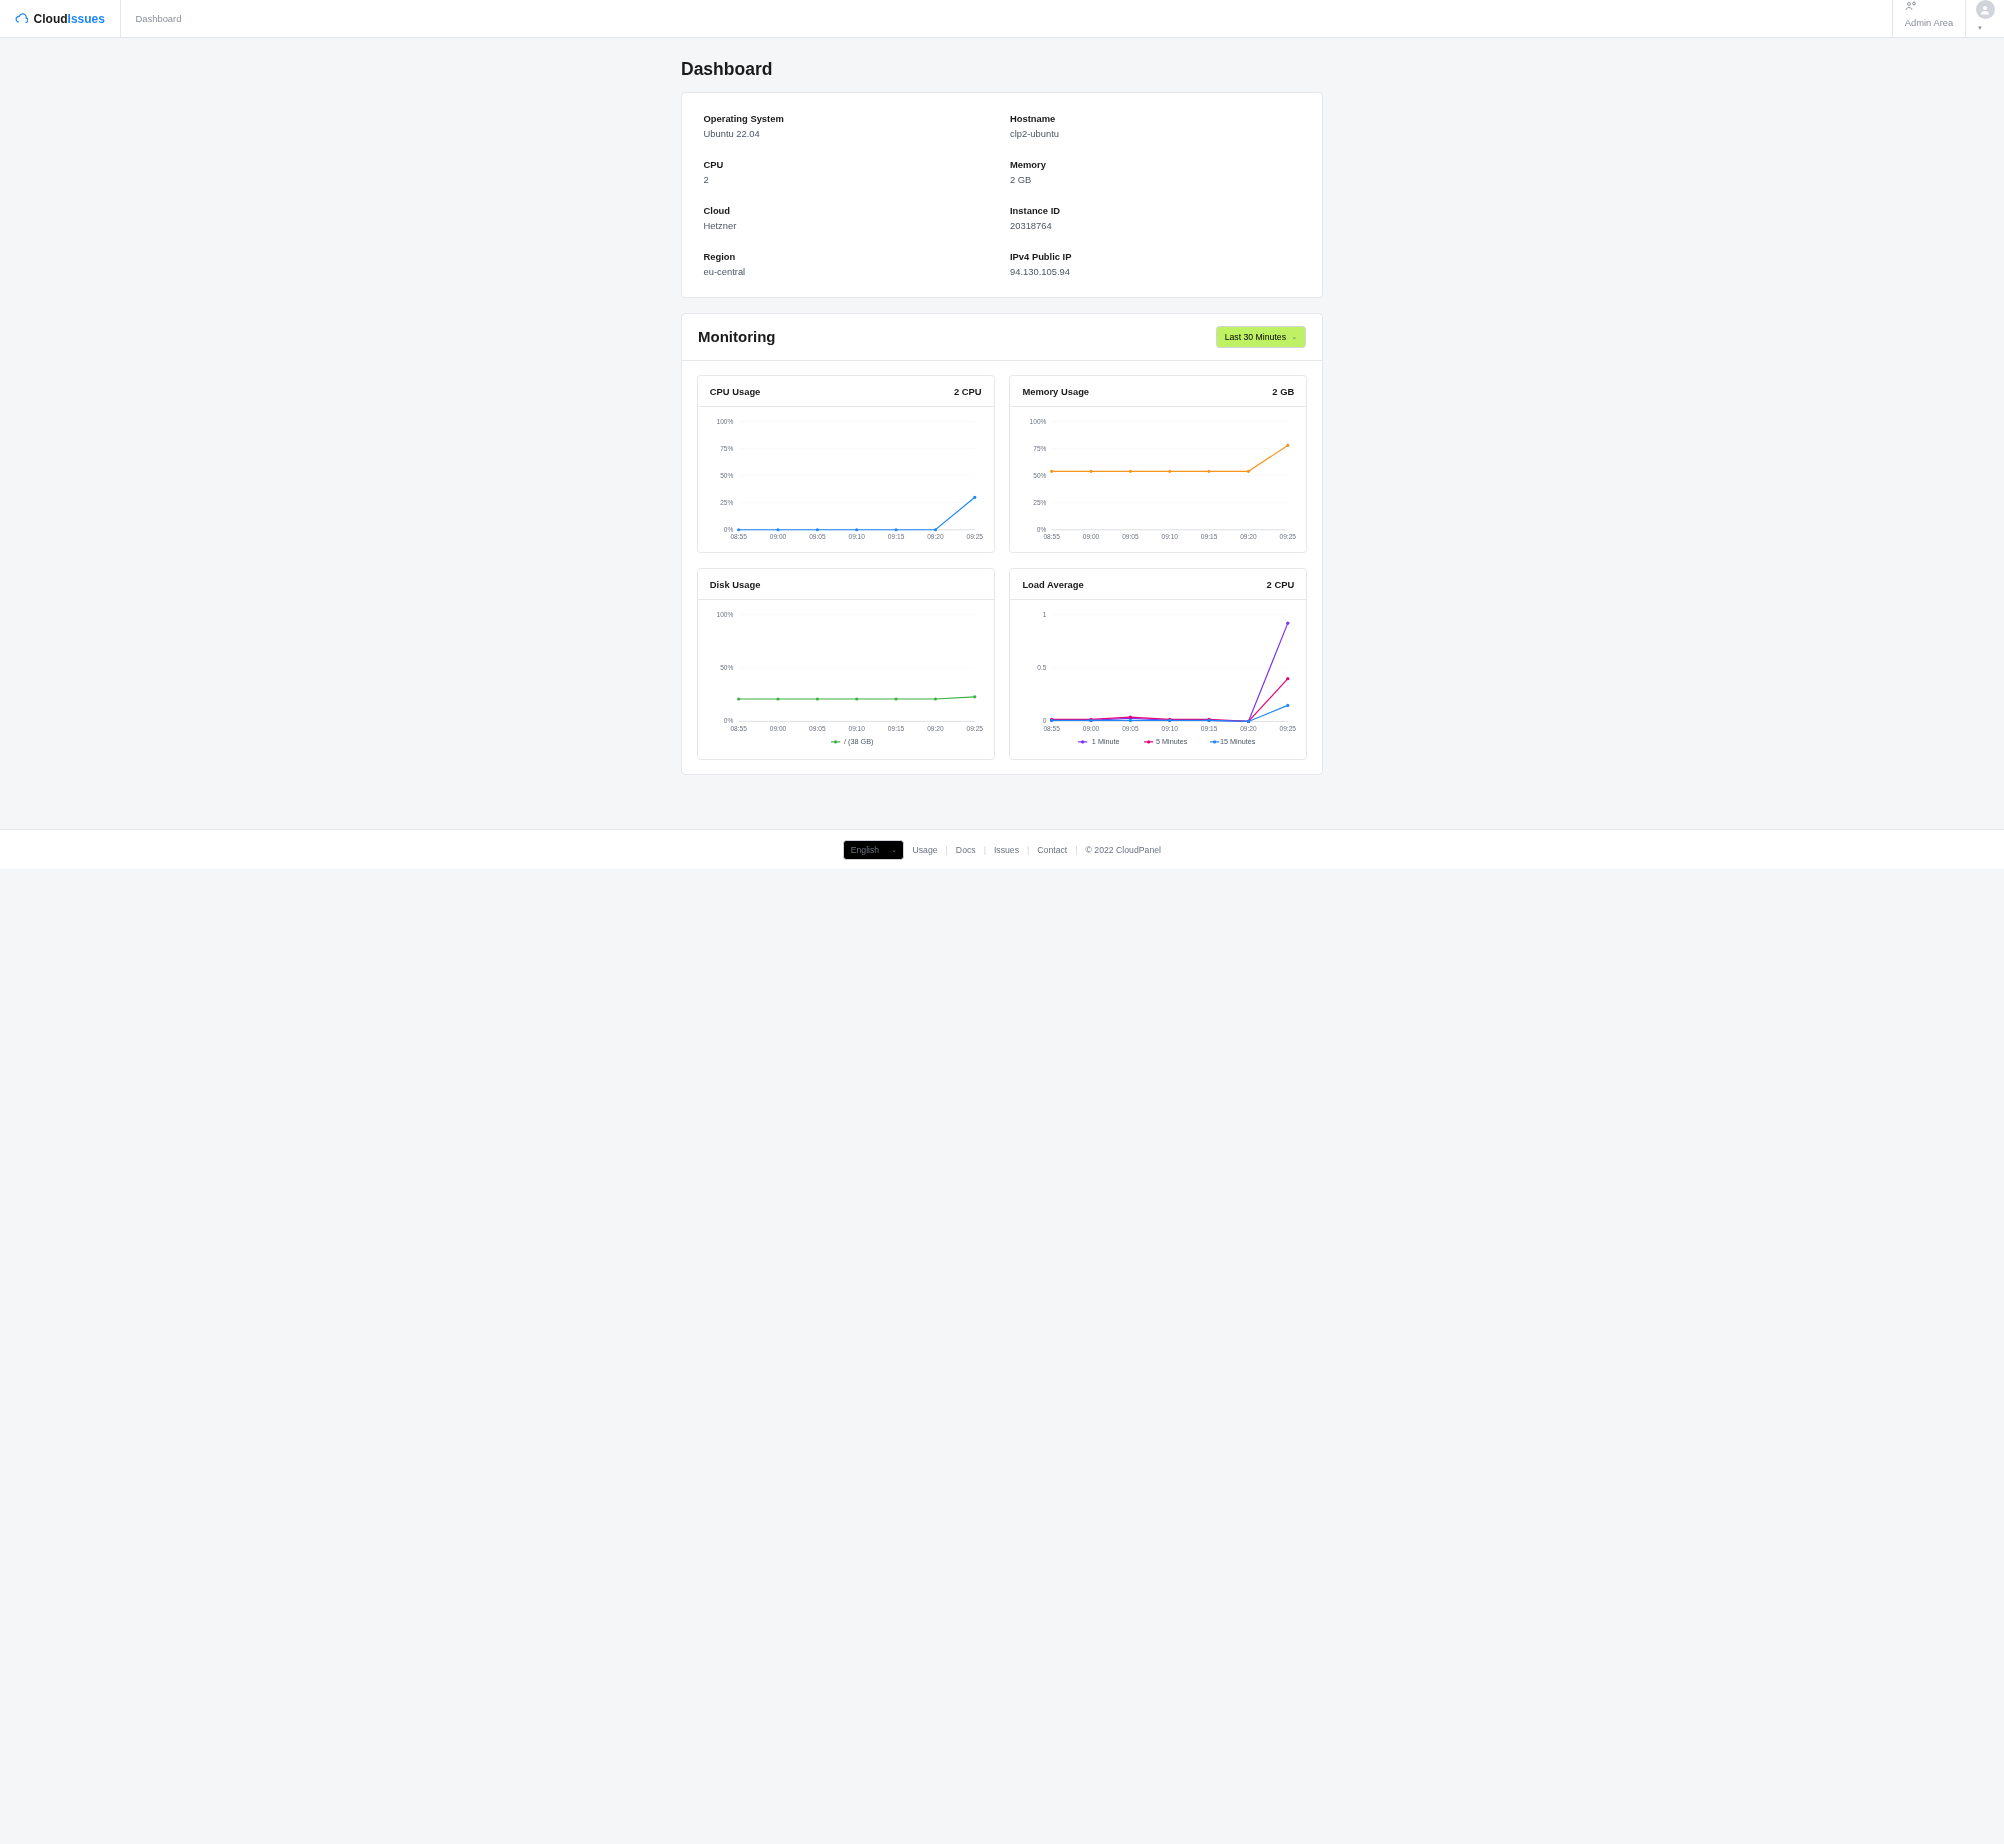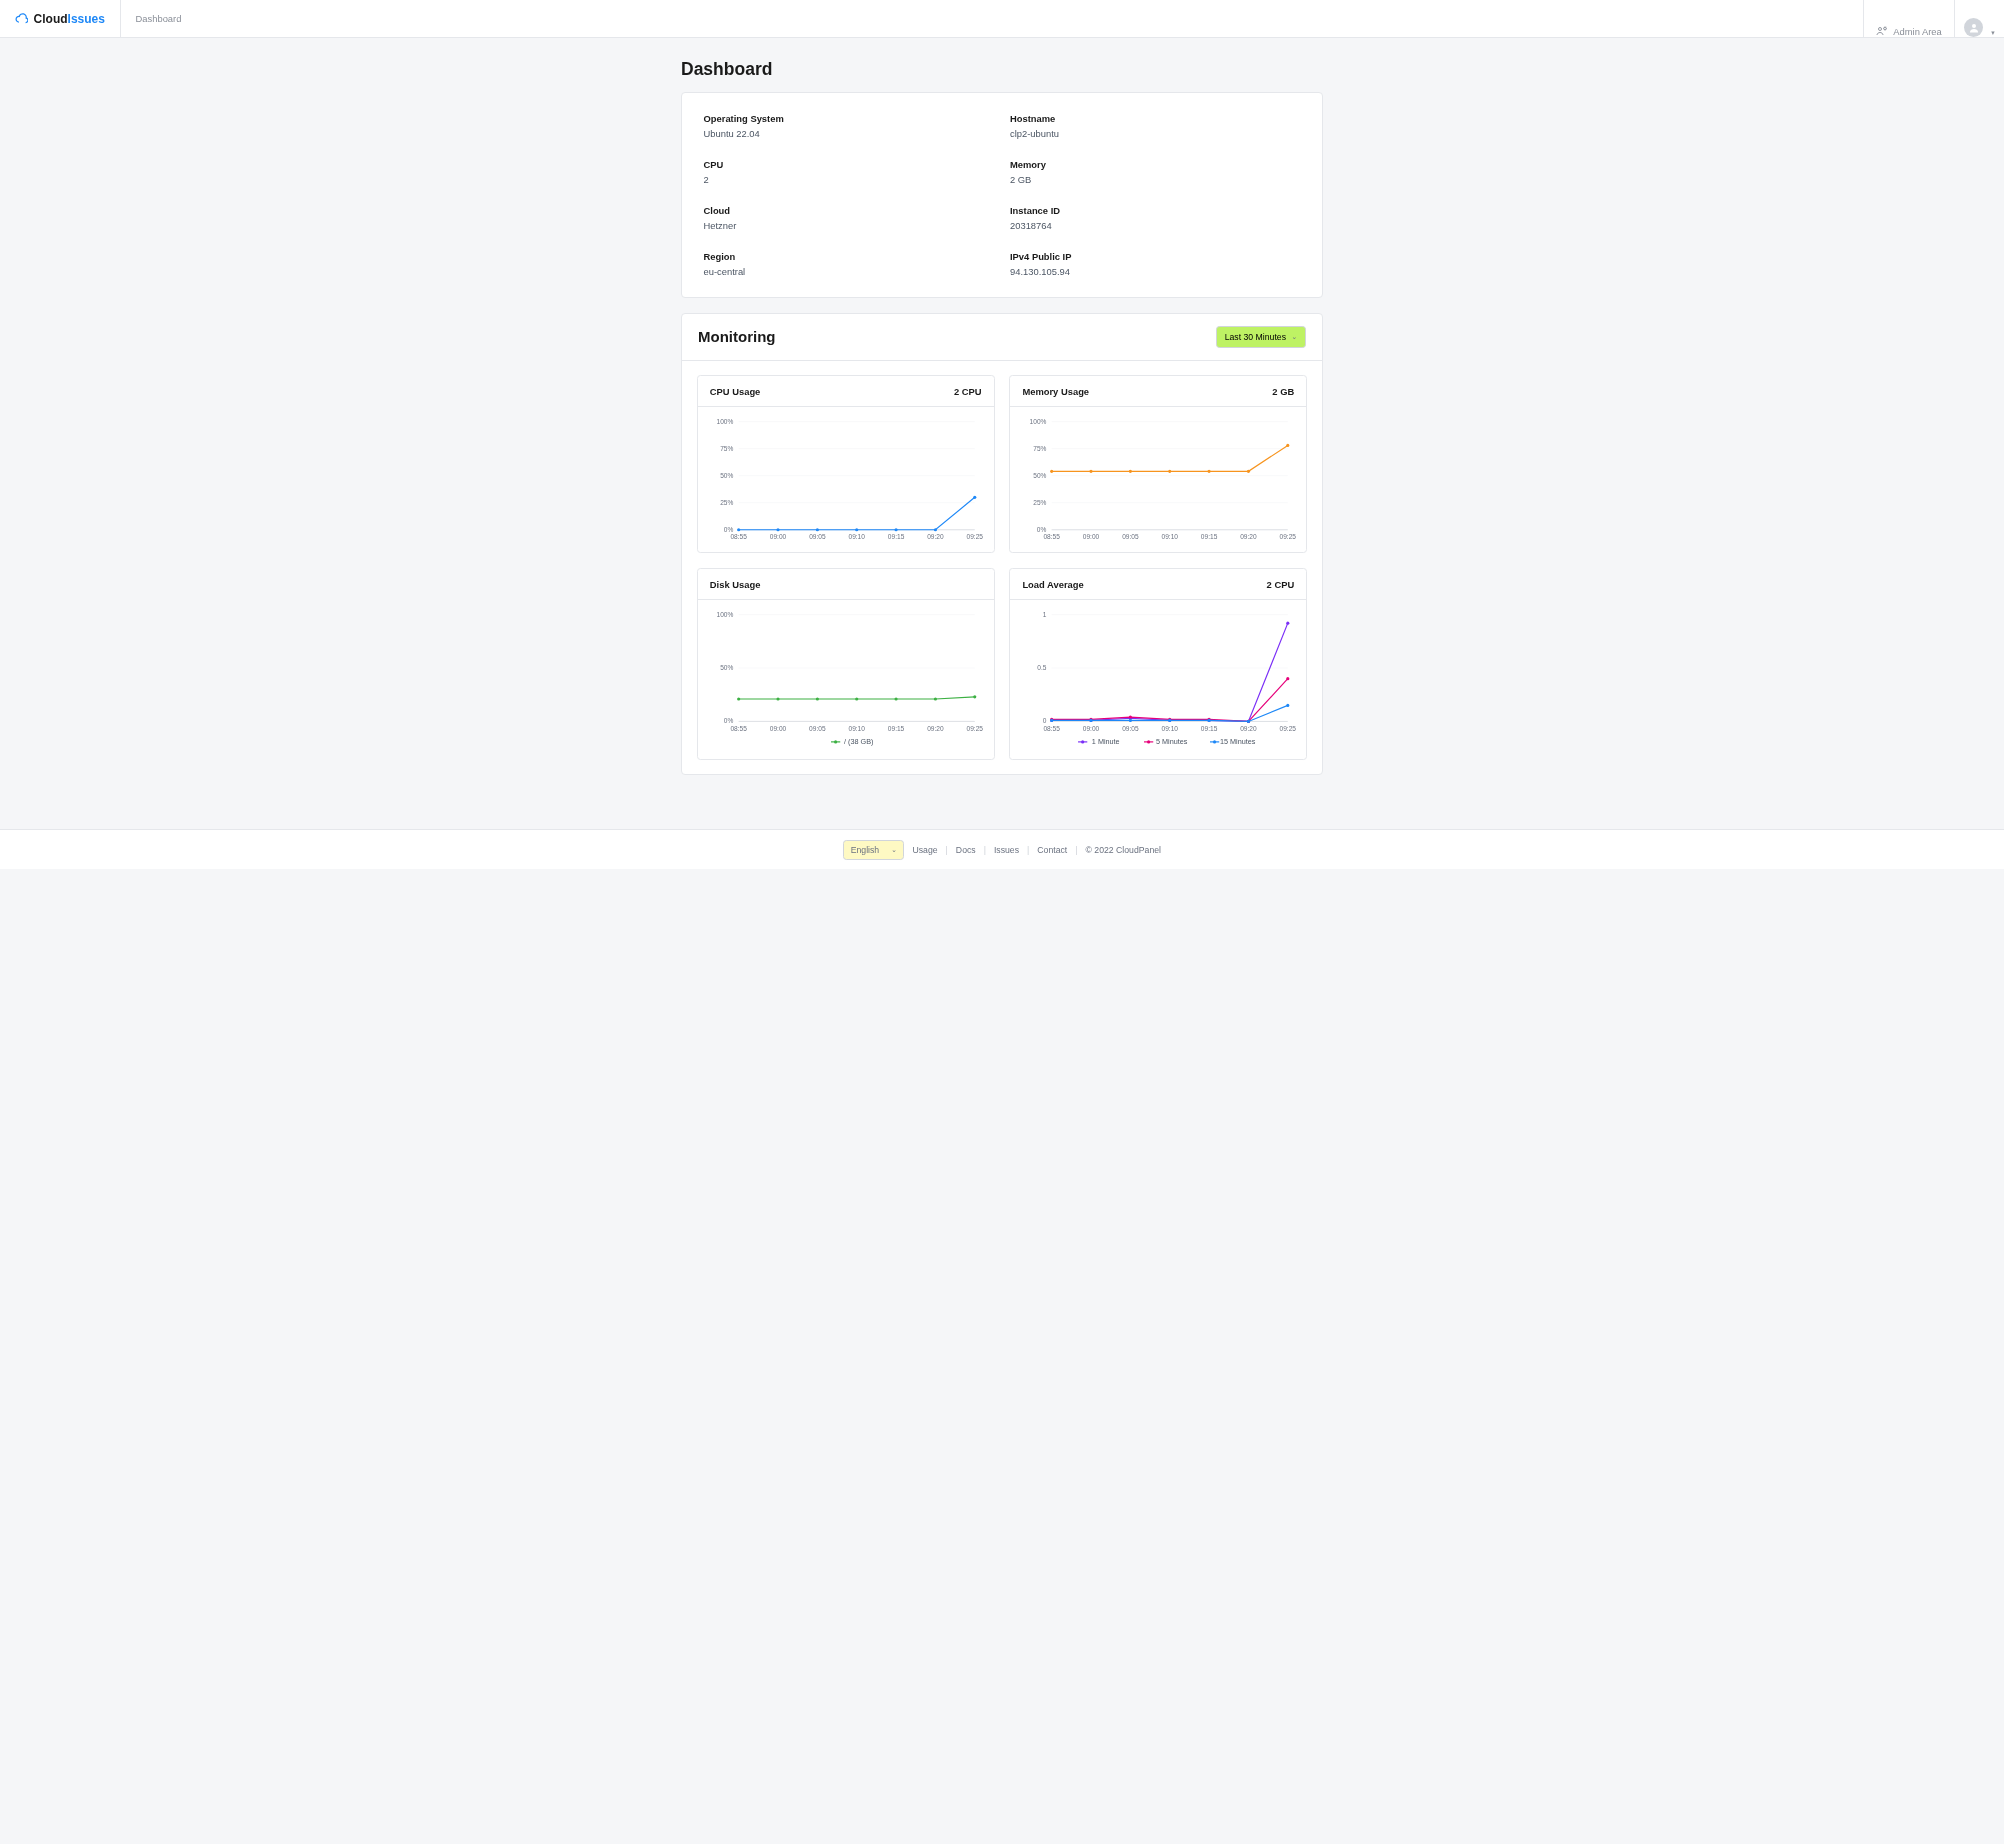--- a/index.html
+++ b/index.html
@@ -29,25 +29,26 @@
   .brand .panel-text { color: #1e88f7; }
   .topnav {
     display: flex;
     align-items: center;
     padding: 0 14.8px;
     color: #8a8f98;
     flex: 1;
   }
   .top-right {
     display: flex;
-    align-items: flex-end;
+    align-items: flex-start;
     border-left: 0.7px solid #e5e7eb;
     padding: 0 12px;
     color: #8a8f98;
     gap: 5.4px;
+    flex-direction: column;
   }
   .top-right.avatar-cell { padding: 0 9.4px; }
   .admin-icon { display:flex; }
   .avatar {
     width: 19px; height: 19px; border-radius: 50%;
     background: #d1d5db; display:flex; align-items:center; justify-content:center;
   }
   .caret { font-size: 6.7px; color:#8a8f98; margin-left:2.7px;}
   .container {
     max-width: 658px;
@@ -127,21 +128,21 @@
     color: #6b7280;
     font-size: 8.7px;
   }
   .footer-inner a { color:#6b7280; text-decoration:none; }
   .footer-sep { color:#cfd3d9; }
   .lang-select {
     border: 0.7px solid #d1d5db;
     border-radius: 3.4px;
     padding: 4px 6.7px;
     font-size: 8.7px;
-    background:#fef9c3;
+    background:#000000;
     display:flex; align-items:center; gap:12px;
   }
   .mt { margin-top: 14.8px; }
 </style>
 </head>
 <body>
 
 <div class="topbar">
   <div class="brand">
     <span class="logo-icon">

